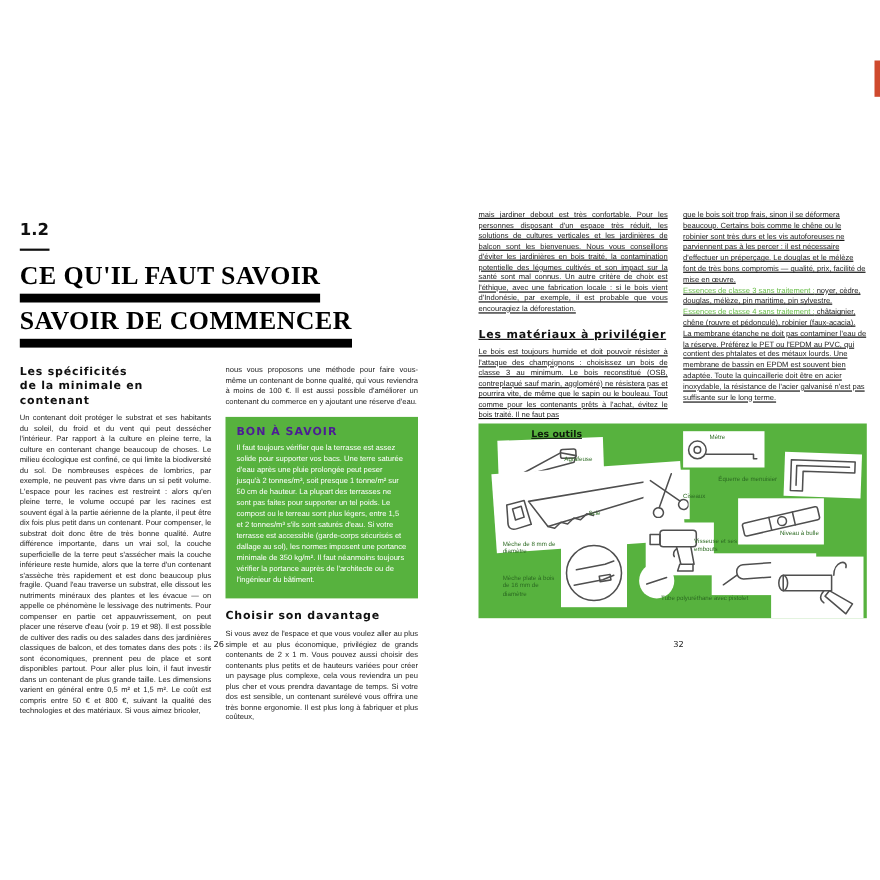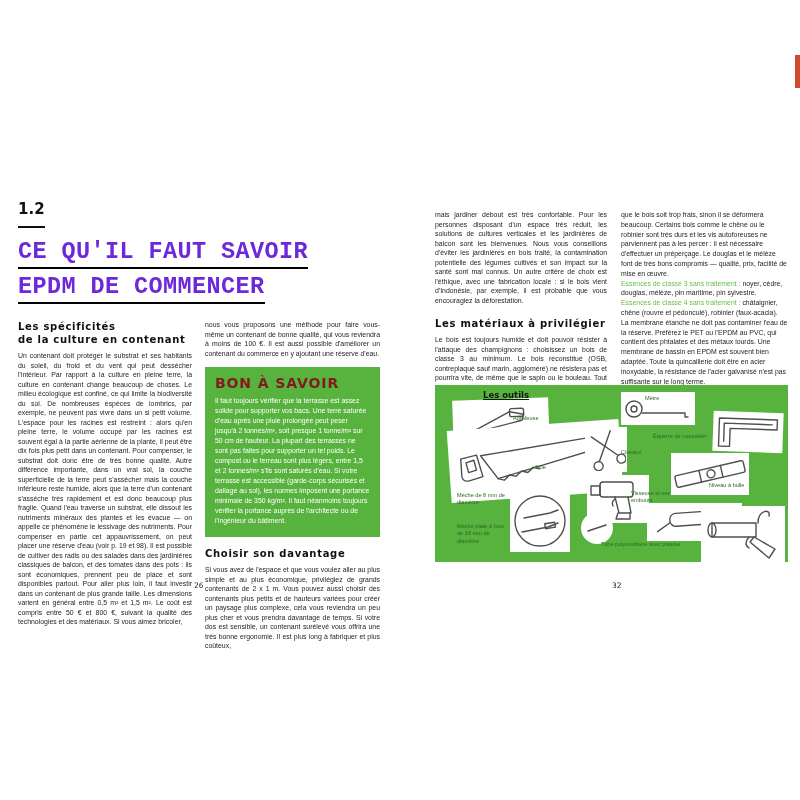--- a/index.html
+++ b/index.html
@@ -3,38 +3,38 @@
 <meta charset="utf-8">
 <style>
   html,body{margin:0;padding:0;background:#ffffff;}
   body{width:800px;height:800px;overflow:hidden;font-family:"Liberation Sans","DejaVu Sans",sans-serif;}
   .spread{position:relative;width:800px;height:800px;background:#fff;}
 
   
   .page-left{position:absolute;left:18px;top:200px;width:362px;}
   .chapter-num{font-family:"DejaVu Sans",sans-serif;font-weight:bold;font-size:15px;
     border-bottom:2.5px solid #101010;width:fit-content;padding-bottom:8px;margin:0 0 10px 0;color:#101010;}
-  .title-line{display:table;font-family:Liberation Mono, monospace;font-weight:bold;font-size:23.5px;
-    letter-spacing:.4px;color:#6d28d9;border-bottom:2px solid #000000;padding-bottom:2px;margin-bottom:4px;white-space:nowrap;}
+  .title-line{display:table;font-family:Liberation Serif, serif;font-weight:bold;font-size:23.5px;
+    letter-spacing:.4px;color:#000000;border-bottom:8px solid #000000;padding-bottom:2px;margin-bottom:4px;white-space:nowrap;}
   .cols{display:flex;gap:13px;margin-top:16px;}
   .colL1{width:174px;}
   .colL2{width:175px;}
   .sec-head{font-family:"DejaVu Sans",sans-serif;font-weight:bold;font-size:10px;letter-spacing:.7px;
     color:#101010;margin:0 0 5px 0;line-height:1.3;}
   .body-p{font-size:6.9px;line-height:1.38;color:#1d1d1d;margin:0;text-align:justify;}
   .tipbox{background:#57b23e;margin:9px 0 10px 0;padding:8px 10px 11px 10px;}
-  .tipbox-title{font-family:"DejaVu Sans",sans-serif;font-weight:bold;font-size:14px;letter-spacing:.9px;
-    color:#7f1d1d;margin:0 0 5px 0;}
+  .tipbox-title{font-family:"DejaVu Sans",sans-serif;font-weight:bold;font-size:10px;letter-spacing:.9px;
+    color:#4c1d95;margin:0 0 5px 0;}
   .tipbox-body{font-size:6.9px;line-height:1.45;color:#ffffff;margin:0;text-align:left;}
   .pagenum{position:absolute;font-family:"DejaVu Sans",sans-serif;font-weight:normal;font-size:7.5px;color:#222;}
   .pn-left{left:194px;top:581px;}
   .pn-right{left:612px;top:581px;}
 
   
-  .page-right{position:absolute;left:435px;top:210px;width:353px;}
+  .page-right{position:absolute;left:435px;top:191px;width:353px;text-decoration:underline;}
   .colsR{display:flex;gap:14px;}
   .colR1{width:172px;}
   .colR2{width:167px;}
   .mat-head{margin-top:12px;}
   .essence{color:#69bd4a;}
   .colR2 .body-p{text-align:left;line-height:1.42;}
 
   
   .toolsbox{position:absolute;left:435px;top:385px;width:353px;height:177px;background:#57b23e;}
   .tools-title{position:absolute;left:9px;top:5px;font-family:"DejaVu Sans",sans-serif;font-weight:bold;
@@ -50,27 +50,27 @@
 </style>
 </head>
 <body>
 
 <div class="spread">
 
   <section class="page-left">
     <div class="chapter-num">1.2</div>
     <h1 style="margin:0;">
       <span class="title-line">CE QU'IL FAUT SAVOIR</span>
-      <span class="title-line">EPDM DE COMMENCER</span>
+      <span class="title-line">SAVOIR DE COMMENCER</span>
     </h1>
     <div class="cols">
       <div class="colL1">
         <h2 class="sec-head">
           <span>Les spécificités</span><br>
-          <span>de la culture en contenant</span>
+          <span>de la minimale en contenant</span>
         </h2>
         <p class="body-p">Un contenant doit protéger le substrat et ses habitants du soleil, du froid et du vent qui peut dessécher l'intérieur. Par rapport à la culture en pleine terre, la culture en contenant change beaucoup de choses. Le milieu écologique est confiné, ce qui limite la biodiversité du sol. De nombreuses espèces de lombrics, par exemple, ne peuvent pas vivre dans un si petit volume. L'espace pour les racines est restreint : alors qu'en pleine terre, le volume occupé par les racines est souvent égal à la partie aérienne de la plante, il peut être dix fois plus petit dans un contenant. Pour compenser, le substrat doit donc être de très bonne qualité. Autre différence importante, dans un vrai sol, la couche superficielle de la terre peut s'assécher mais la couche inférieure reste humide, alors que la terre d'un contenant s'assèche très rapidement et est donc beaucoup plus fragile. Quand l'eau traverse un substrat, elle dissout les nutriments minéraux des plantes et les évacue — on appelle ce phénomène le lessivage des nutriments. Pour compenser en partie cet appauvrissement, on peut placer une réserve d'eau (voir p. 19 et 98). Il est possible de cultiver des radis ou des salades dans des jardinières classiques de balcon, et des tomates dans des pots : ils sont économiques, prennent peu de place et sont disponibles partout. Pour aller plus loin, il faut investir dans un contenant de plus grande taille. Les dimensions varient en général entre 0,5 m² et 1,5 m². Le coût est compris entre 50 € et 800 €, suivant la qualité des technologies et des matériaux. Si vous aimez bricoler,</p>
       </div>
       <div class="colL2">
         <p class="body-p">nous vous proposons une méthode pour faire vous-même un contenant de bonne qualité, qui vous reviendra à moins de 100 €. Il est aussi possible d'améliorer un contenant du commerce en y ajoutant une réserve d'eau.</p>
         <aside class="tipbox">
           <h3 class="tipbox-title">BON À SAVOIR</h3>
           <p class="tipbox-body">Il faut toujours vérifier que la terrasse est assez solide pour supporter vos bacs. Une terre saturée d'eau après une pluie prolongée peut peser jusqu'à 2 tonnes/m³, soit presque 1 tonne/m² sur 50 cm de hauteur. La plupart des terrasses ne sont pas faites pour supporter un tel poids. Le compost ou le terreau sont plus légers, entre 1,5 et 2 tonnes/m³ s'ils sont saturés d'eau. Si votre terrasse est accessible (garde-corps sécurisés et dallage au sol), les normes imposent une portance minimale de 350 kg/m². Il faut néanmoins toujours vérifier la portance auprès de l'architecte ou de l'ingénieur du bâtiment.</p>
         </aside>
         <h2 class="sec-head">Choisir son davantage</h2>

